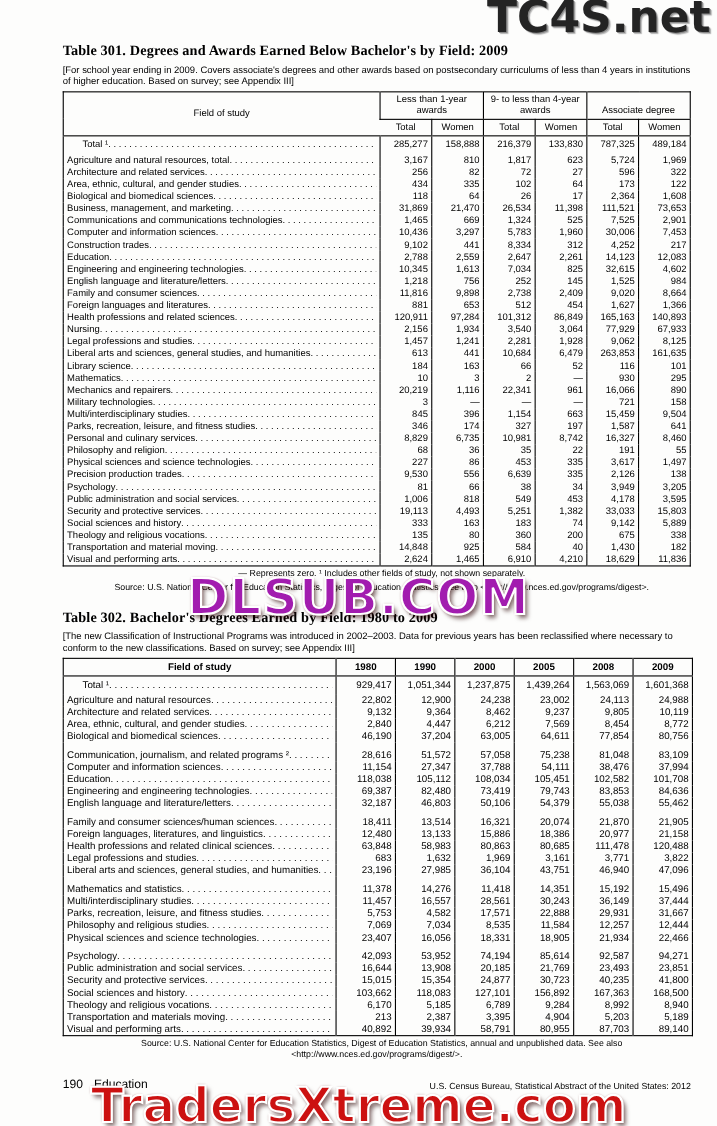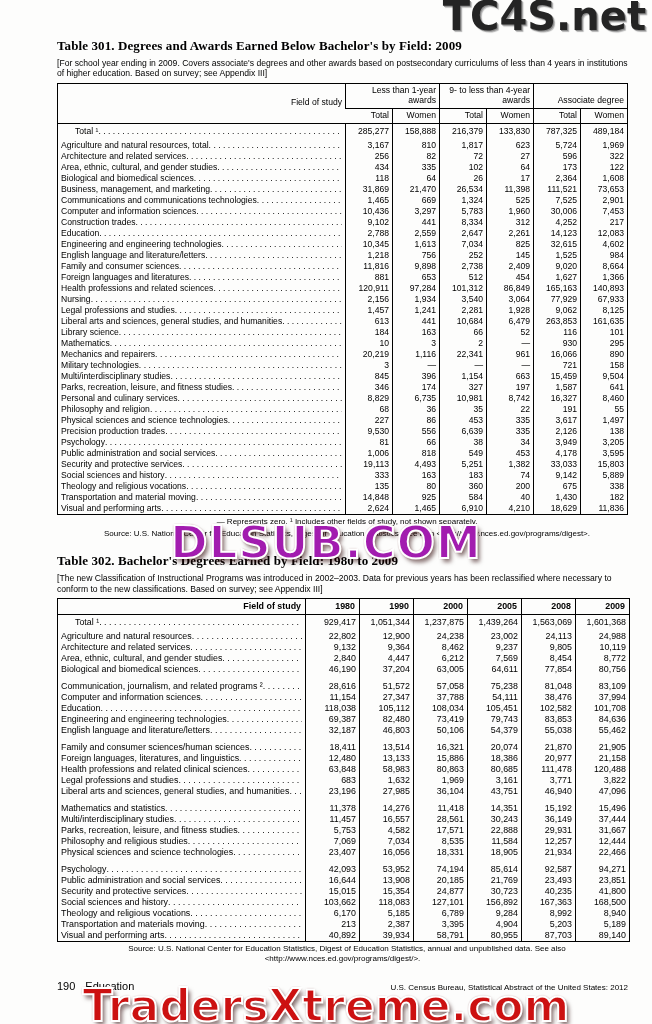--- a/index.html
+++ b/index.html
@@ -18,21 +18,21 @@
     font-size: 13px;
     font-weight: bold;
     margin-bottom: 4px;
     letter-spacing: .1px;
   }
   .tbl-note { font-size: 8.6px; line-height: 1.22; margin-bottom: 4px; }
 
   table.t { width: 100%; border-collapse: collapse; border: 1px solid #000; table-layout: fixed; }
   .t th, .t td { border-left: 1px solid #000; padding: 0 3px; vertical-align: bottom; }
   .t th:first-child, .t td:first-child { border-left: none; }
-  .t thead th { border-bottom: 1px solid #000; font-weight: normal; text-align: right; padding: 2px 3px; line-height: 1.15; }
+  .t thead th { border-bottom: 1px solid #000; font-weight: normal; text-align: center; padding: 2px 3px; line-height: 1.15; }
   .t .fieldhead { vertical-align: middle; }
 
   .t301 { font-size: 8.6px; }
   .t301 td { line-height: 11px; }
   .t301 thead th { font-size: 8.6px; }
 
   .t302 { font-size: 8.9px; }
   .t302 td { line-height: 11px; }
   .t302 thead th { font-size: 8.9px; font-weight: bold; padding: 2px 4px; }
 

